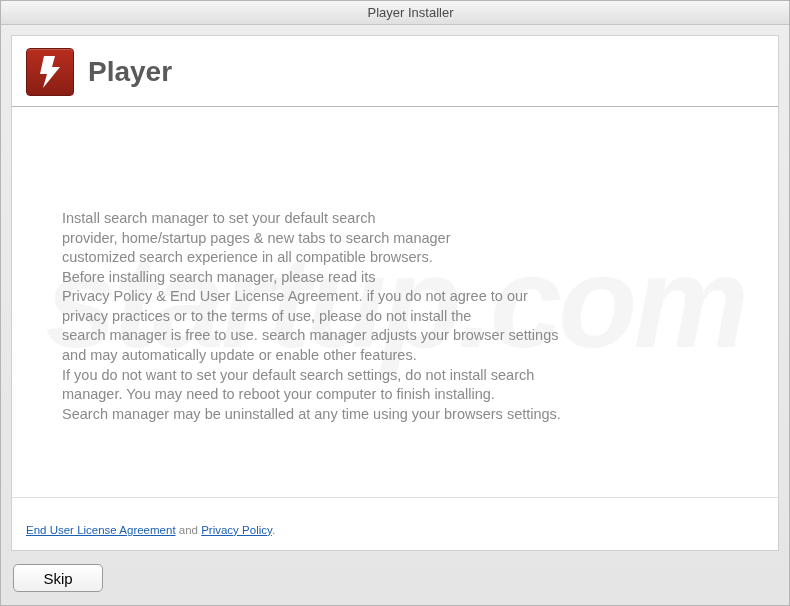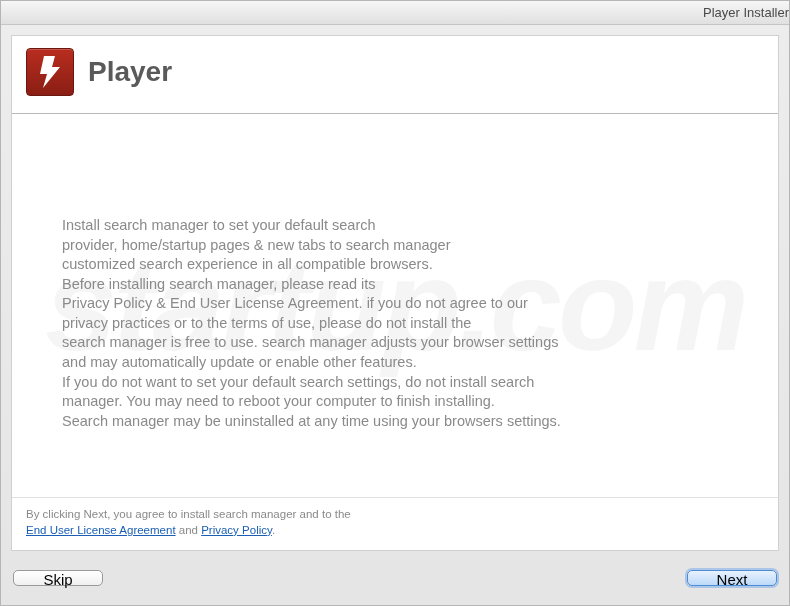--- a/index.html
+++ b/index.html
@@ -15,38 +15,38 @@
       height: 606px;
       background: linear-gradient(to bottom, #ededed 0%, #e5e5e5 100%);
       display: flex;
       flex-direction: column;
       border: 1px solid #b5b5b5;
     }
     .titlebar {
       height: 24px;
       background: linear-gradient(to bottom, #f6f6f6, #e0e0e0);
       border-bottom: 1px solid #c5c5c5;
-      text-align: right;
+      text-align: center;
       line-height: 24px;
       font-size: 13px;
       color: #4a4a4a;
       padding-left: 31px;
     }
     .content {
       background: #ffffff;
       margin: 10px 10px 0 10px;
       flex: 1;
       display: flex;
       flex-direction: column;
       border: 1px solid #d0d0d0;
     }
     .header {
       display: flex;
       align-items: center;
-      padding: 12px 14px 17px 14px;
+      padding: 12px 14px 10px 14px;
       border-bottom: 1px solid #b8b8b8;
     }
     .flash-icon {
       width: 48px;
       height: 48px;
       background: linear-gradient(to bottom, #b82d1f, #8a1e14);
       border: 1px solid #6b1710;
       border-radius: 4px;
       display: flex;
       align-items: center;
@@ -99,21 +99,21 @@
     }
     .button-row {
       height: 54px;
       display: flex;
       align-items: center;
       justify-content: space-between;
       padding: 0 12px;
     }
     button.mac {
       min-width: 90px;
-      height: 16px;
+      height: 28px;
       font-size: 15px;
       border-radius: 5px;
       border: 1px solid #9a9a9a;
       background: linear-gradient(to bottom, #ffffff, #f0f0f0);
       cursor: pointer;
       font-family: inherit;
     }
     button.mac.primary {
       border: 1px solid #4e8dd6;
       background: linear-gradient(to bottom, #e8f2fe, #bcd9f8);
@@ -147,22 +147,21 @@
 Privacy Policy &amp; End User License Agreement. if you do not agree to our
 privacy practices or to the terms of use, please do not install the
 search manager is free to use. search manager adjusts your browser settings
 and may automatically update or enable other features.
 If you do not want to set your default search settings, do not install search
 manager. You may need to reboot your computer to finish installing.
 Search manager may be uninstalled at any time using your browsers settings.</p>
     </div>
 
     <div class="footer-agree">
-      <span>By clicking Next, you agree to install search manager and to the</span><br>
+      <br>
       <a href="#">End User License Agreement</a><span> and </span><a href="#">Privacy Policy</a><span>.</span>
     </div>
   </div>
 
   <div class="button-row">
     <button class="mac">Skip</button>
-    <button class="mac primary">Next</button>
   </div>
 </div>
 
 </body></html>

